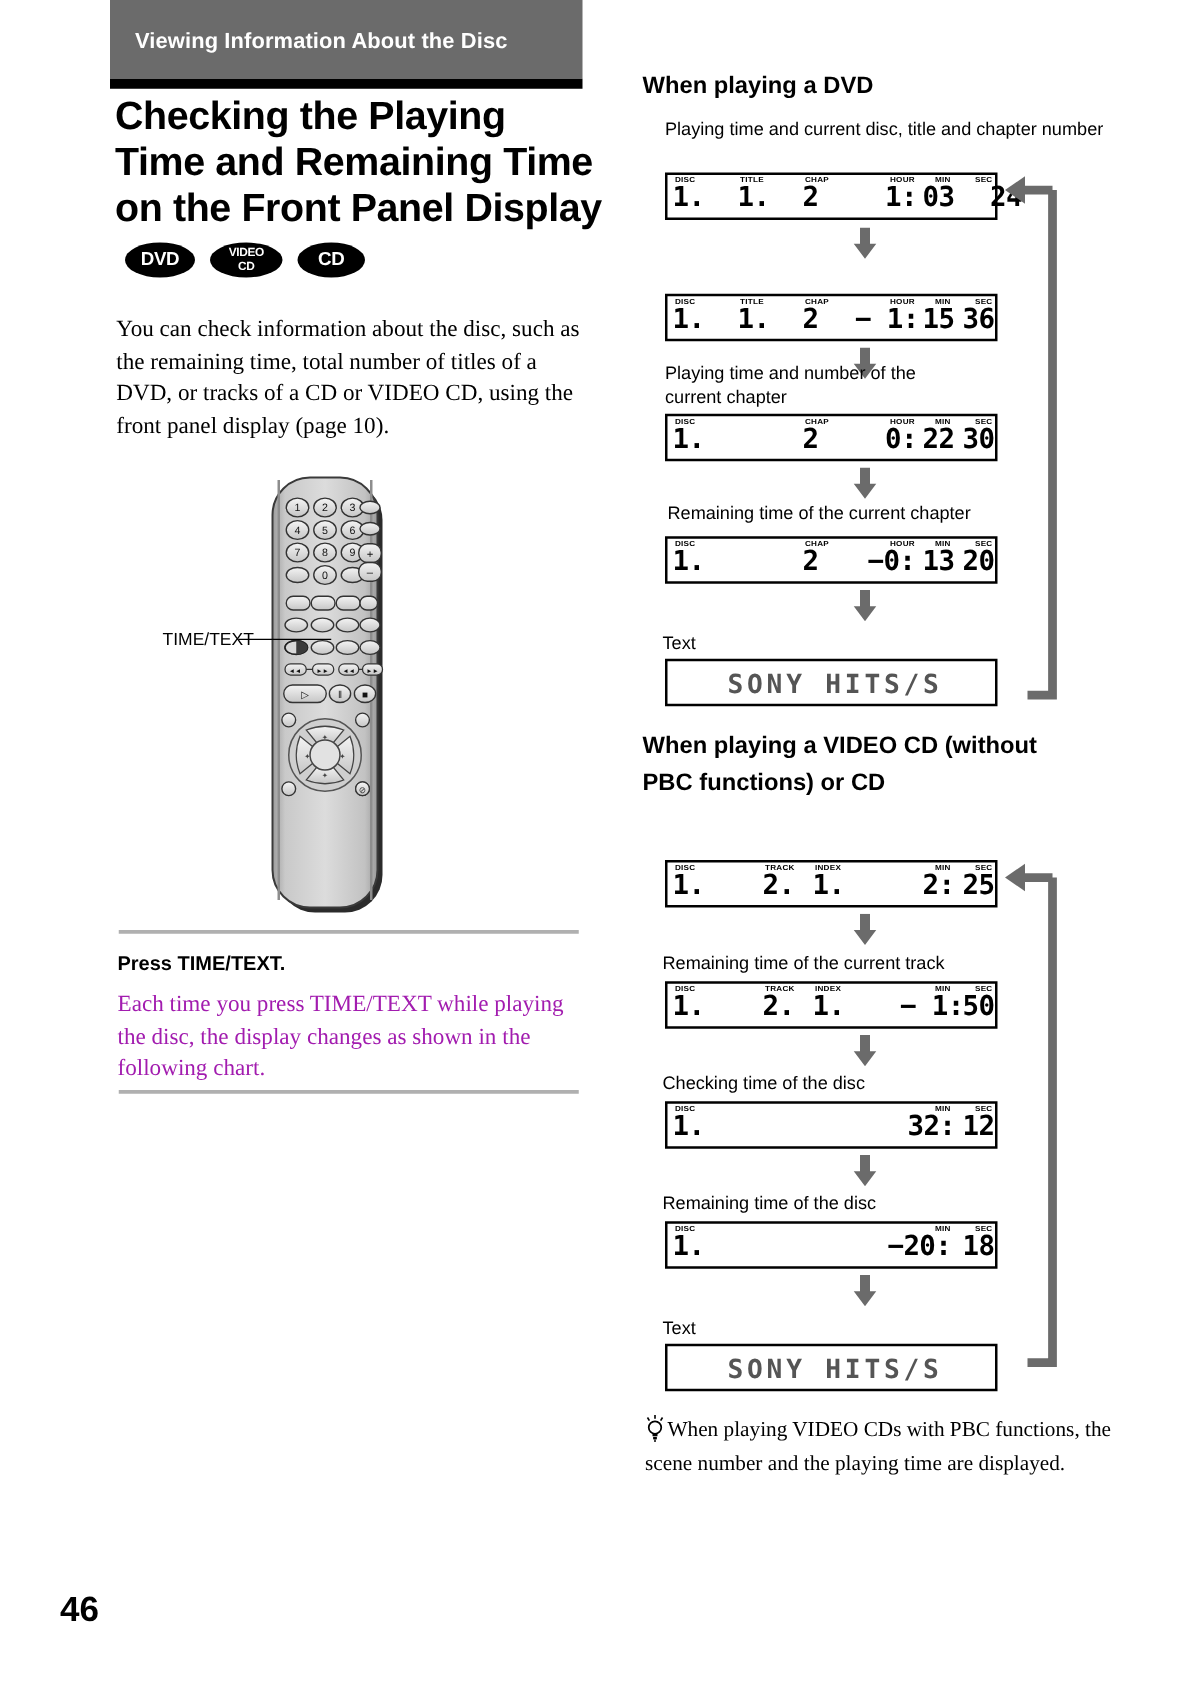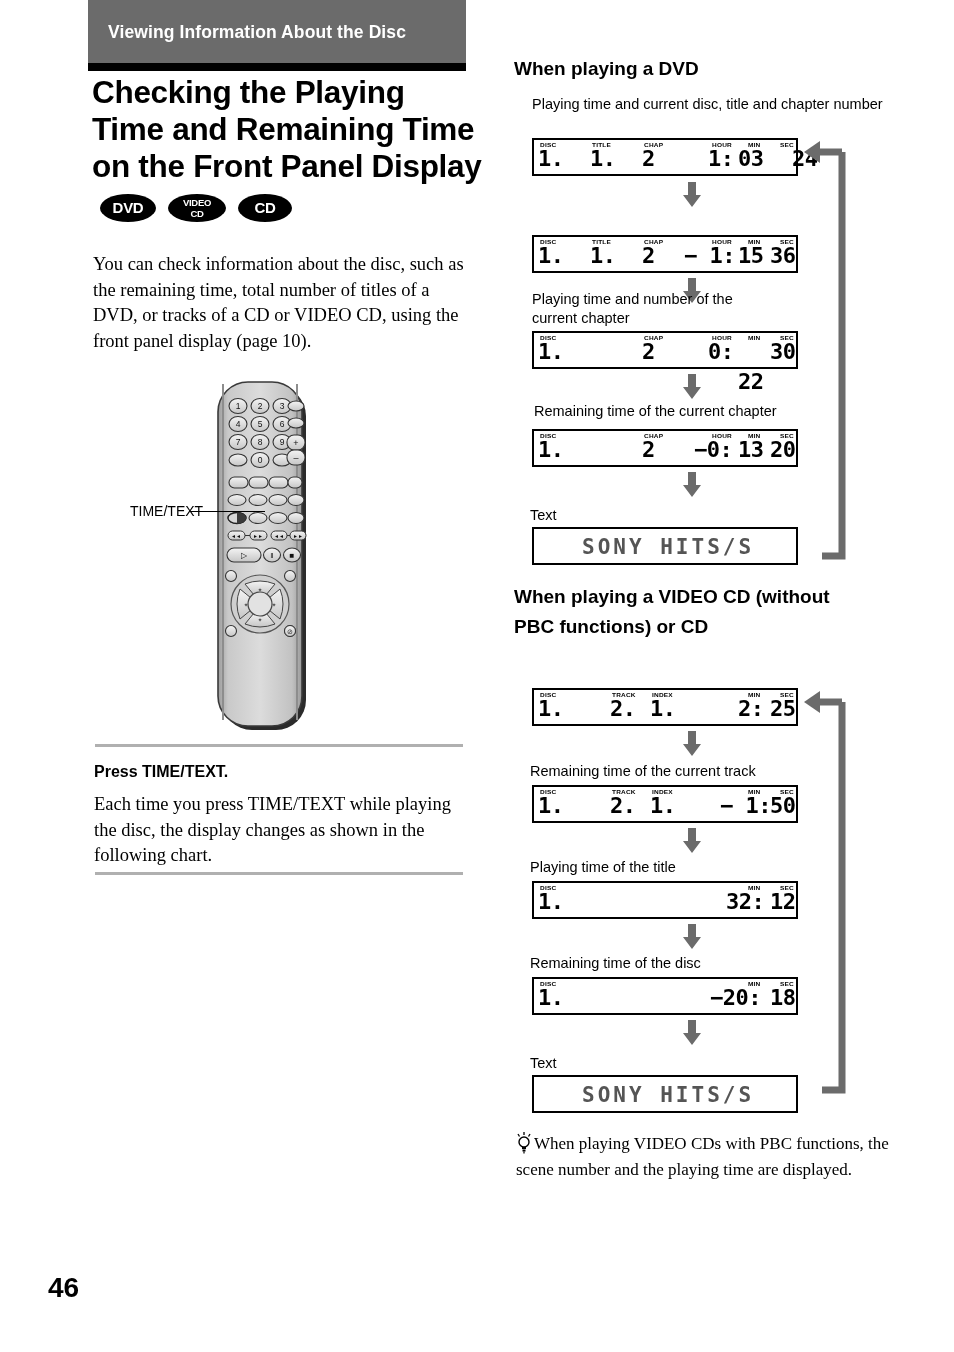--- a/index.html
+++ b/index.html
@@ -66,21 +66,21 @@
   
   .rule-top{position:absolute;left:95px;top:744px;width:368px;height:3px;background:#b0b0b0;}
   .rule-bot{position:absolute;left:95px;top:872px;width:368px;height:3px;background:#b0b0b0;}
   .press-head{
     position:absolute;left:94px;top:763px;
     font-family:"Liberation Sans", sans-serif;
     font-weight:bold;font-size:16px;color:#000;
   }
   .press-body{
     position:absolute;left:94px;top:792px;width:370px;
-    font-size:18.5px;line-height:25.5px;color:#000000;
+    font-size:18.5px;line-height:25.5px;color:#a21caf;
   }
 
   
   .pageno{
     position:absolute;left:48px;top:1272px;
     font-family:"Liberation Sans", sans-serif;
     font-weight:bold;font-size:28px;color:#000;
   }
 
   
@@ -345,21 +345,21 @@
     <div class="lcd" style="left:20px;top:331px;width:266px;">
       <div class="lcd-inner">
         <span class="seg-lab" style="left:6px;">DISC</span>
         <span class="seg-lab" style="left:110px;">CHAP</span>
         <span class="seg-lab" style="left:178px;">HOUR</span>
         <span class="seg-lab" style="left:214px;">MIN</span>
         <span class="seg-lab" style="left:246px;">SEC</span>
         <span class="seg-val" style="left:4px;">1.</span>
         <span class="seg-val" style="left:108px;">2</span>
         <span class="seg-val" style="left:174px;">0:</span>
-        <span class="seg-val" style="left:204px;margin-top:30px;">22</span>
+        <span class="seg-val" style="left:204px;">22</span>
         <span class="seg-val" style="left:236px;">30</span>
       </div>
     </div>
     <div class="darrow" style="left:168px;top:374px;">
       <svg width="24" height="26" viewBox="0 0 24 26">
           <path d="M8 0 h8 v13 h5 L12 25 L3 13 h5 Z" fill="#6b6b6b"></path>
         </svg>
     </div>
 
     <div class="cap" style="left:22px;top:402px;width:360px;">Remaining time of the current chapter</div>
@@ -432,21 +432,21 @@
         <span class="seg-val" style="left:186px;">− 1:</span>
         <span class="seg-val" style="left:236px;">50</span>
       </div>
     </div>
     <div class="darrow" style="left:168px;top:828px;">
       <svg width="24" height="26" viewBox="0 0 24 26">
           <path d="M8 0 h8 v13 h5 L12 25 L3 13 h5 Z" fill="#6b6b6b"></path>
         </svg>
     </div>
 
-    <div class="cap" style="left:18px;top:858px;width:360px;">Playing time of the title</div>
+    <div class="cap" style="left:18px;top:858px;width:360px;">Checking time of the disc</div>
     <div class="lcd" style="left:20px;top:881px;width:266px;">
       <div class="lcd-inner">
         <span class="seg-lab" style="left:6px;">DISC</span>
         <span class="seg-lab" style="left:214px;">MIN</span>
         <span class="seg-lab" style="left:246px;">SEC</span>
         <span class="seg-val" style="left:4px;">1.</span>
         <span class="seg-val" style="left:192px;">32:</span>
         <span class="seg-val" style="left:236px;">12</span>
       </div>
     </div>

